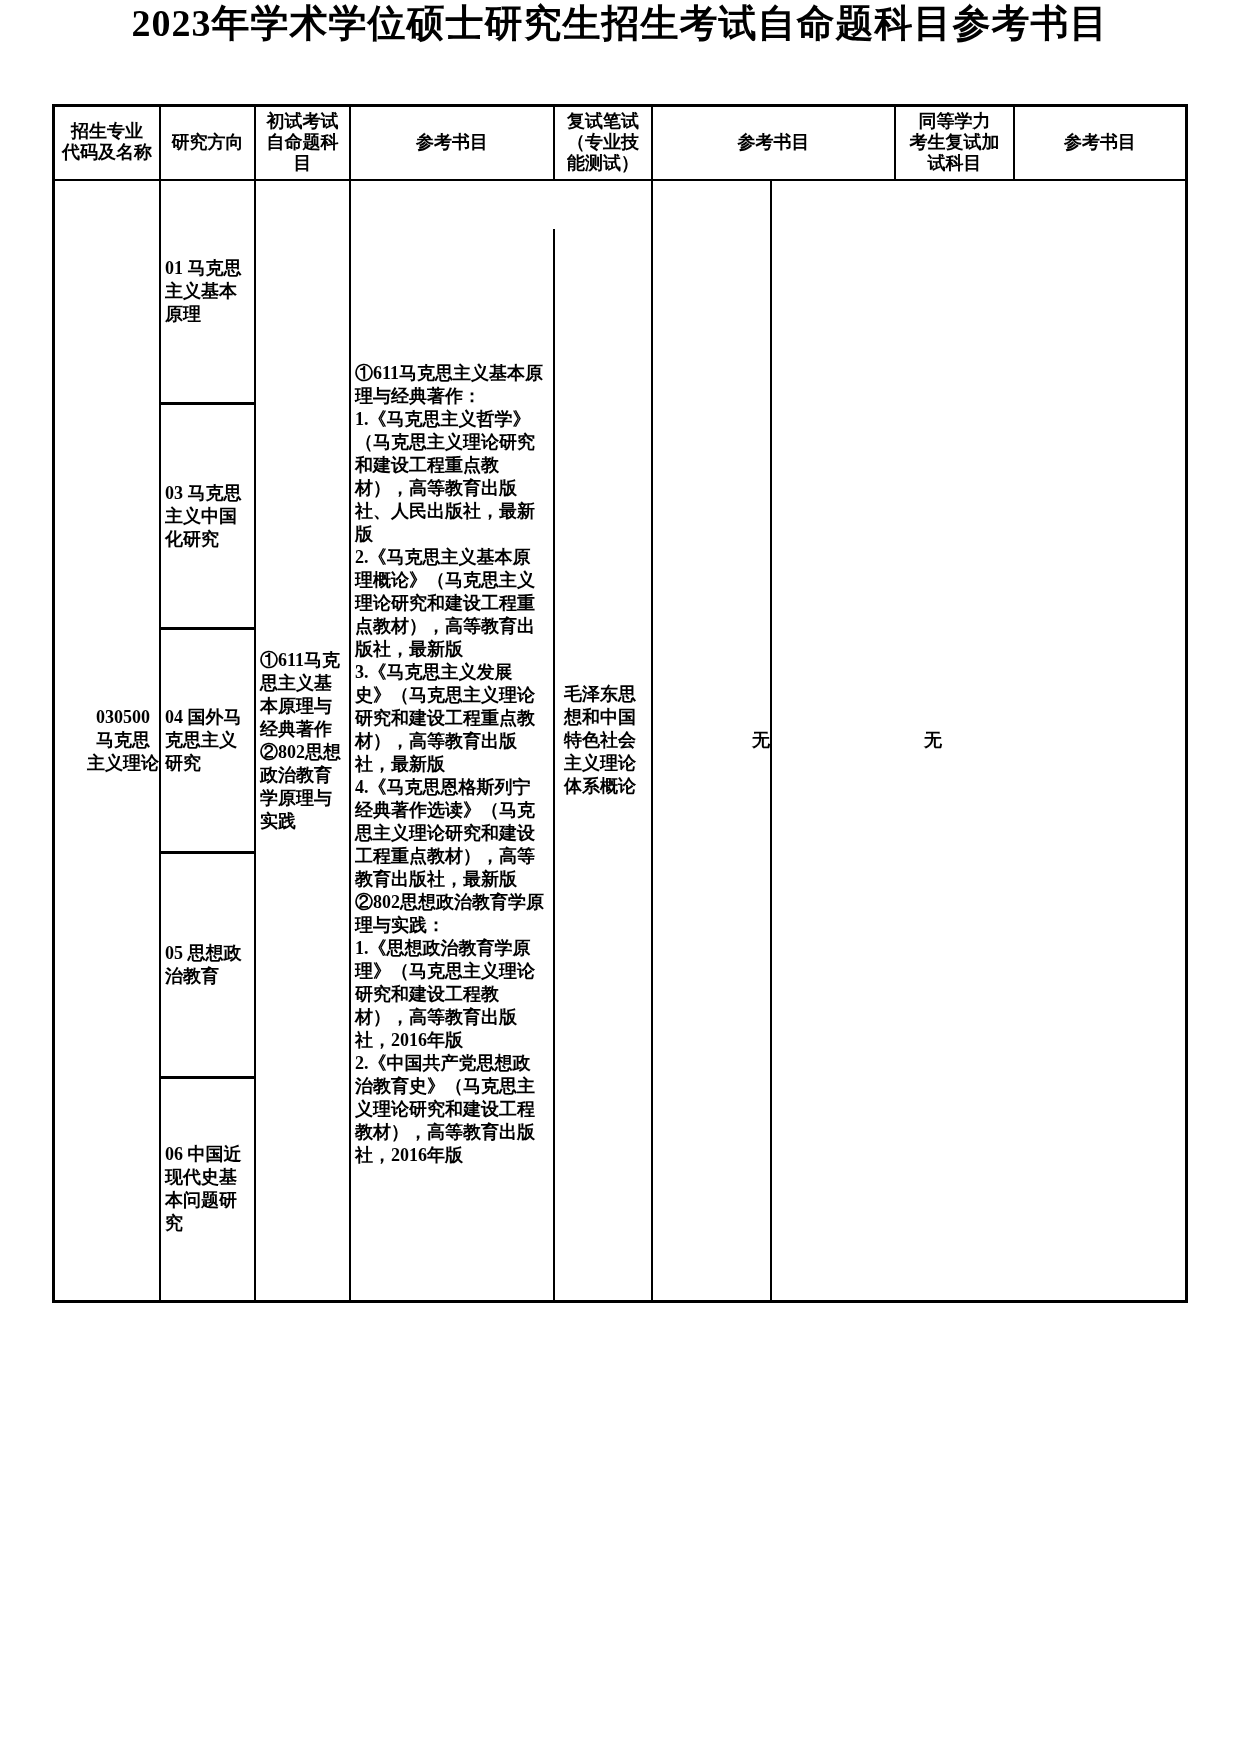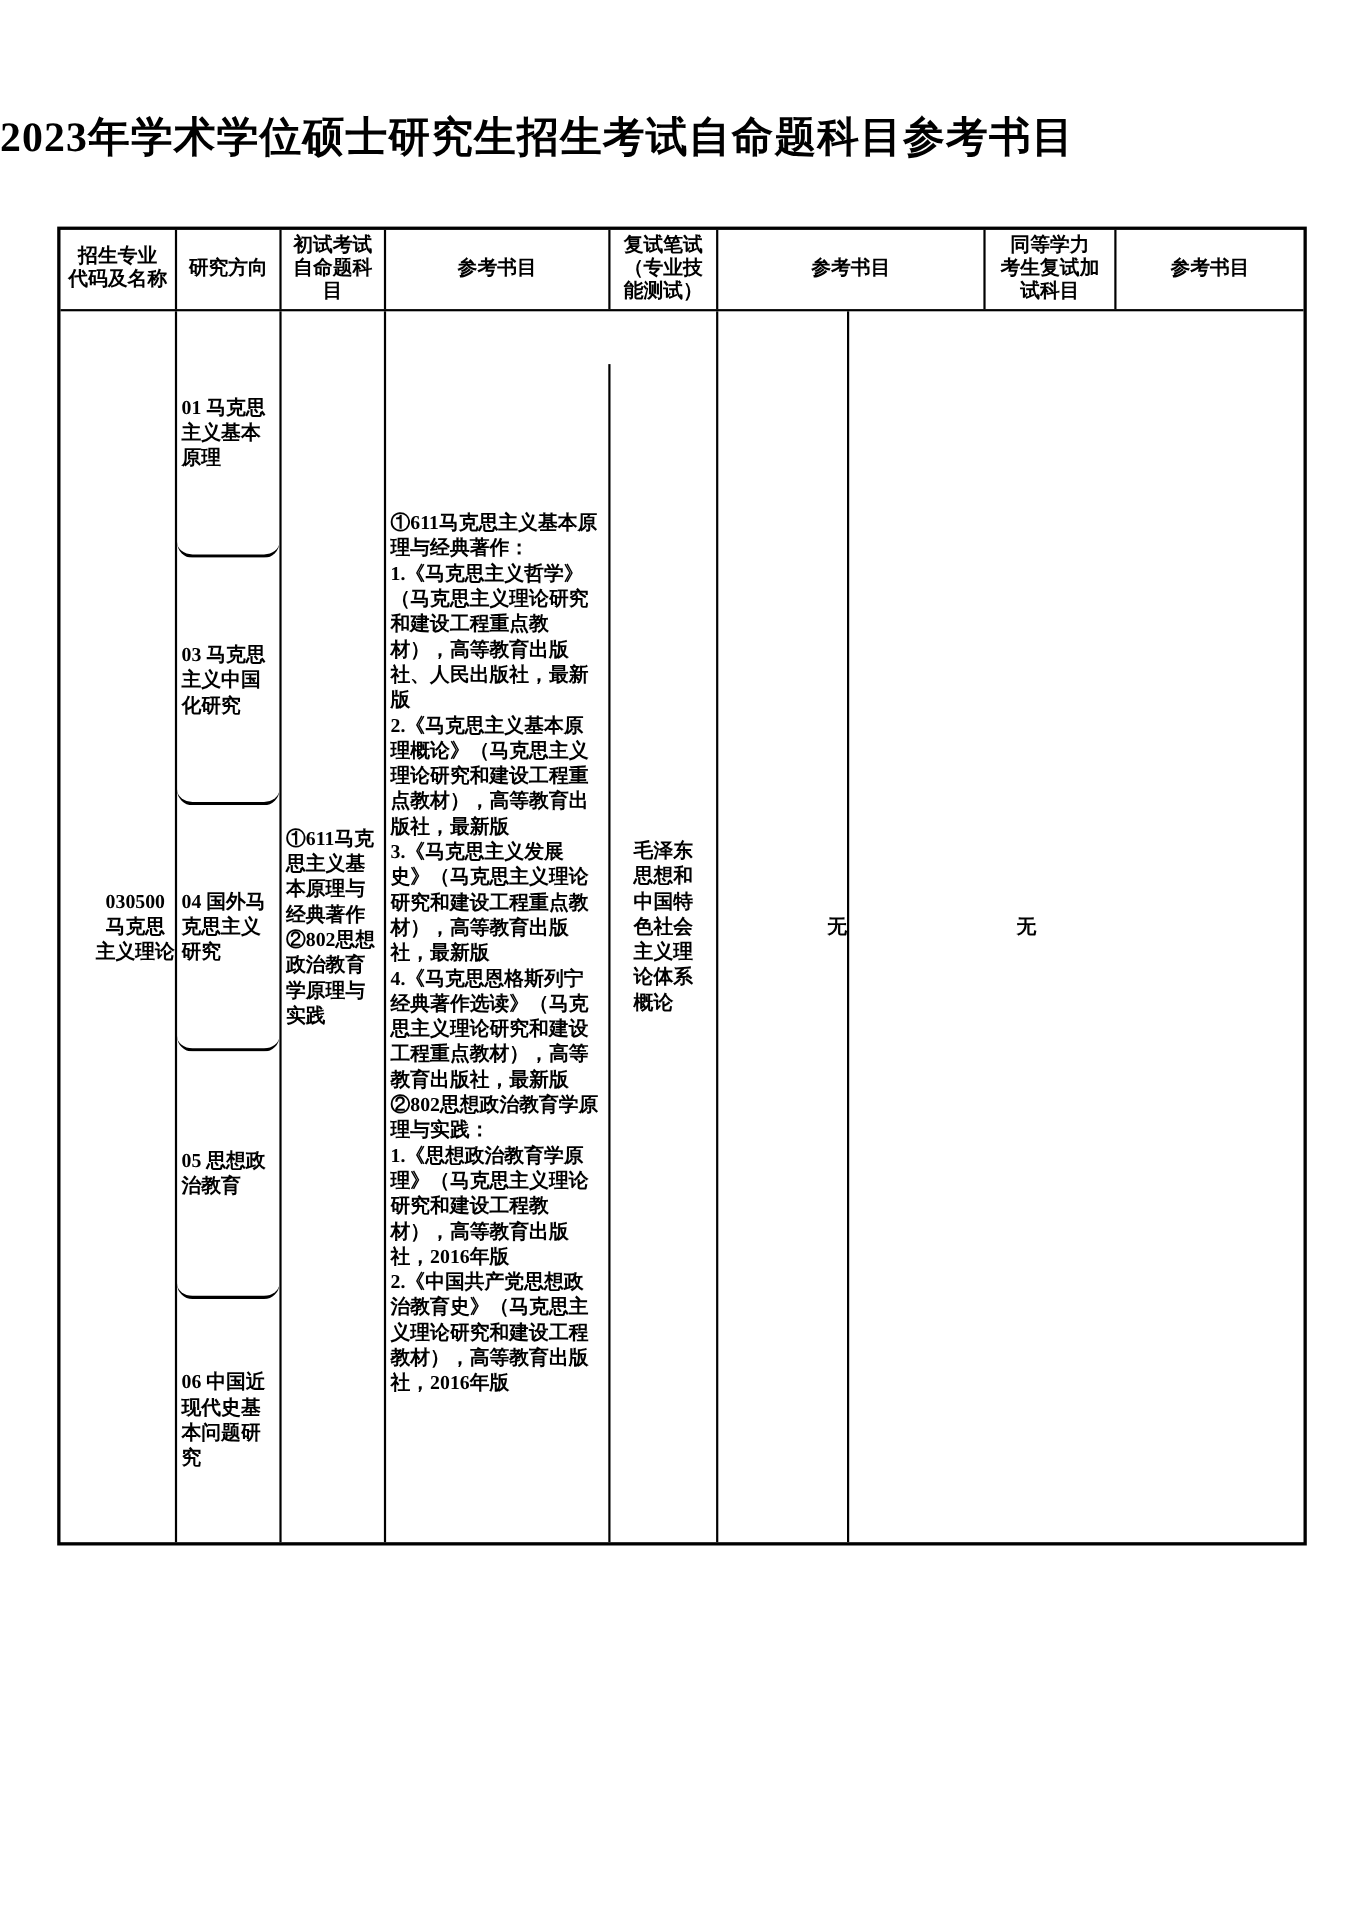--- a/index.html
+++ b/index.html
@@ -5,22 +5,22 @@
   html, body { margin: 0; padding: 0; background: #ffffff; }
   body {
     width: 1240px; height: 1754px;
     font-family: "Liberation Serif", "DejaVu Serif", serif;
     color: #000;
     overflow: hidden;
   }
   .page { width: 1240px; height: 1754px; position: relative; }
 
   .title {
-    margin: 0; padding-top: 102px;
-    text-align: left;
+    margin: 0; 
+    text-align: center;
     font-size: 38px; font-weight: bold; letter-spacing: 1px;
     line-height: 46px;
   }
 
   .notices {
     margin: 32px 0 0 60px;
     width: 960px;
     color: #ff0000;
     font-size: 31px; font-weight: bold;
     line-height: 42px;
@@ -61,33 +61,32 @@
   .c8 { width: 170px; }
 
   .vcenter { display: flex; align-items: center; justify-content: flex-end; }
   .tcenter { text-align: center; }
   .pre { white-space: pre-line; }
 
   .bc.c1 .inner { white-space: pre-line; text-align: center; }
   .bc.c3 .inner { padding: 0 4px; text-align: left; }
   .bc.c4 { display: flex; align-items: center; margin-top: 48px; }
   .bc.c4 .inner { padding: 0 9px 0 4px; text-align: left; }
-  .bc.c5 .inner { padding: 0 9px; text-align: left; margin-left: 12px; }
+  .bc.c5 .inner { padding: 0 9px; text-align: left; }
   .bc.c6 { display: flex; align-items: center; }
   .bc.c6 .inner { padding: 0 6px; text-align: left; }
 
   
   .dircol { display: flex; flex-direction: column; }
   .dir {
     flex: 1 1 0;
     display: flex; align-items: center;
     padding: 0 4px;
     border-bottom: 3px solid #000;
     box-sizing: border-box;
-    border-radius: 14px;
   }
   .dir:last-child { border-bottom: none; }
 </style>
 </head>
 <body>
 
 <div class="page">
 
   <h1 class="title">2023年学术学位硕士研究生招生考试自命题科目参考书目</h1>
 

